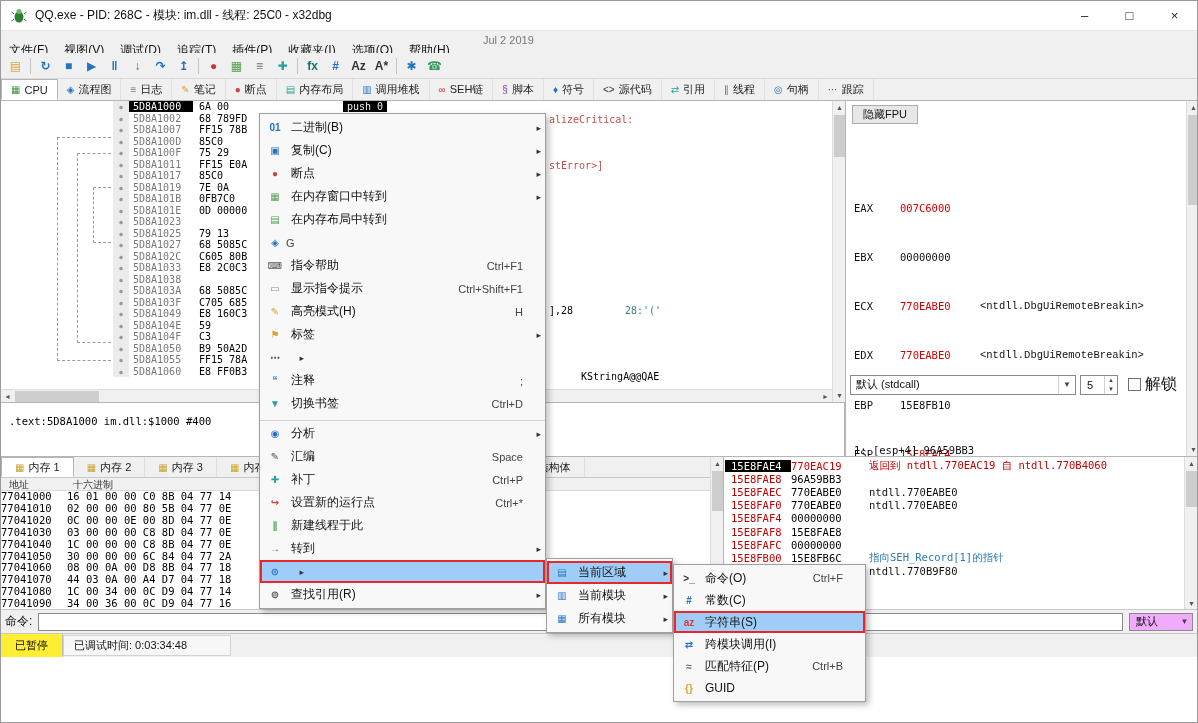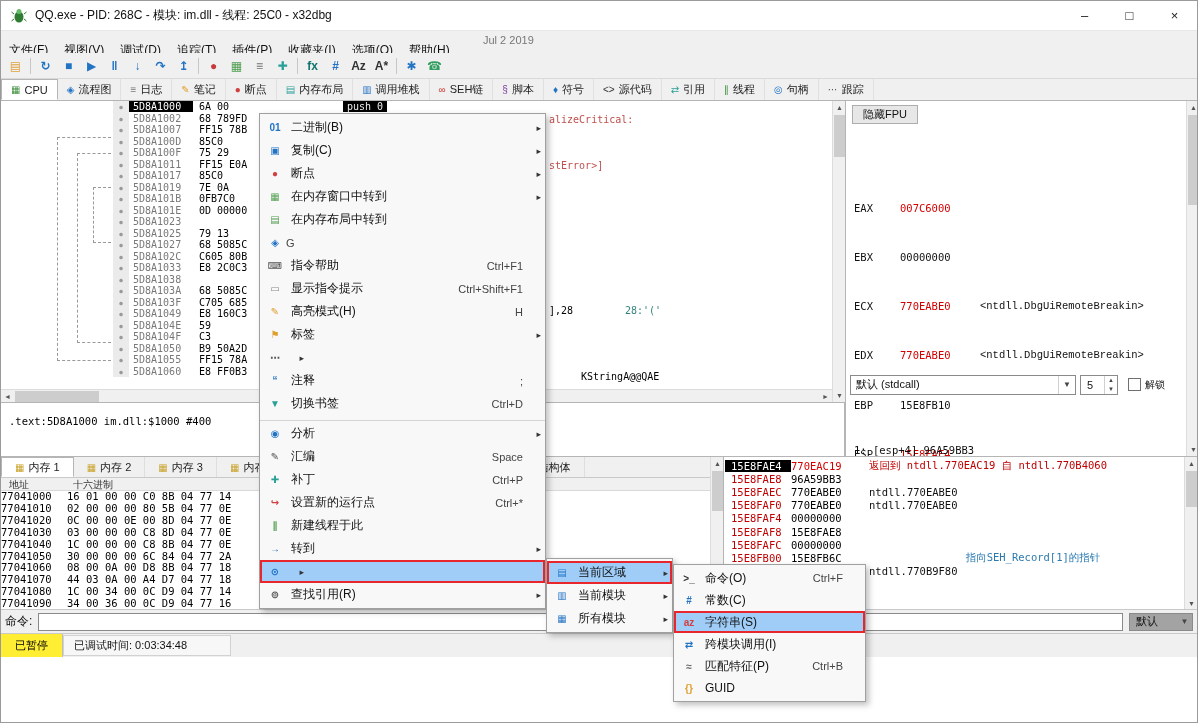--- a/index.html
+++ b/index.html
@@ -66,21 +66,21 @@
   .rname.wide { width:76px; }
   .rval { width:80px; }
   .red { color:#d40000; }
   .rcom { flex:1;font-family:Liberation Mono, monospace; }
   .callconv { position:absolute; left:4px; top:273px; right:15px; height:21px; display:flex; align-items:center; gap:4px; }
   .combo { width:226px; height:20px; border:1px solid #8a8a8a; background:#fff; display:flex; align-items:center; font-size:11px; padding-left:5px; }
   .combo .arr { margin-left:auto; width:17px; height:18px; border-left:1px solid #d0d0d0; text-align:center; font-size:8px; line-height:18px; color:#444; }
   .spin { width:38px; height:20px; border:1px solid #8a8a8a; background:#fff; display:flex; align-items:center; font-size:11px; padding-left:6px; }
   .spin .ud { margin-left:auto; width:13px; font-size:6px; line-height:9px; color:#444; text-align:center; border-left:1px solid #d0d0d0; }
   .chk { width:13px; height:13px; border:1px solid #707070; background:#fff; margin-left:6px; }
-  .chklbl { font-size:10px; }
+  .chklbl { font-size:16px; }
   .args { position:absolute; left:8px; top:299px; right:15px; font-family:"DejaVu Sans Mono",monospace; font-size:10.5px; line-height:11.3px; white-space:pre; }
   .regsb { position:absolute; right:0; top:0; width:13px; height:355px; background:#f0f0f0; border-left:1px solid #dcdcdc; }
   .regsb .thumb { position:absolute; left:1px; top:14px; width:11px; height:90px; background:#cdcdcd; }
 
   
   .bottom { position:absolute; left:0; top:455px; width:100%; height:153px; background:#fff; border-top:1px solid #b5b5b5; }
   .mempane { position:absolute; left:0; top:0; width:723px; height:153px; border-right:1px solid #b5b5b5; }
   .memtabs { height:21px; background:#f0f0f0; border-bottom:1px solid #c9c9c9; display:flex; }
   .mtab { padding:0 13px; display:flex; align-items:center; gap:4px; font-size:11px; border-right:1px solid #dedede; color:#222; }
   .mtab.active { background:#fff; border:1px solid #b5b5b5; border-bottom:1px solid #fff; }
@@ -96,29 +96,29 @@
 
   .stackpane { position:absolute; left:724px; top:0; right:0; height:153px; background:#fff; }
   .srows { padding-top:2px; font-family:"DejaVu Sans Mono",monospace; font-size:10.5px; }
   .srow { display:flex; height:13.2px; align-items:center; }
   .saddr { width:66px; padding-left:6px; color:#c00000; }
   .saddr.sel { background:#000; color:#fff; }
   .sval { width:78px; color:#000; }
   .sval.red { color:#d40000; }
   .scom { flex:1; white-space:pre; }
   .scom.red { color:#c00000; }
-  .scom.blue { color:#2a7ab0;text-align:center; }
+  .scom.blue { color:#2a7ab0; }
   .stacksb { position:absolute; right:0; top:0; width:13px; height:153px; background:#f0f0f0; border-left:1px solid #dcdcdc; }
   .stacksb .thumb { position:absolute; left:1px; top:14px; width:11px; height:36px; background:#cdcdcd; }
 
   
   .cmdrow { position:absolute; left:0; top:608px; width:100%; height:24px; background:#f0f0f0; border-top:1px solid #c9c9c9; display:flex; align-items:center; padding:0 4px; gap:6px; }
   .cmdlbl { font-size:12px; }
   .cmdinput { flex:1; height:18px; border:1px solid #8a8a8a; background:#fff; font-family:"DejaVu Sans Mono",monospace; font-size:11px; padding:0 4px; outline:none; }
-  .cmdpreset { width:64px; height:18px; border:1px solid #8a8a8a; background:#a3a3a3; display:flex; align-items:center; font-size:11px; padding-left:6px; }
+  .cmdpreset { width:64px; height:18px; border:1px solid #8a8a8a; background:#f0abfc; display:flex; align-items:center; font-size:11px; padding-left:6px; }
   .cmdpreset .arr { margin-left:auto; width:15px; text-align:center; font-size:8px; color:#444; }
 
   .statusbar { position:absolute; left:0; top:632px; width:100%; height:24px; background:#f0f0f0; border-top:1px solid #c9c9c9; display:flex; align-items:stretch; font-size:11px; }
   .sbadge { width:62px; background:#ffee33; color:#000; display:flex; align-items:center; justify-content:center; border-right:1px solid #bdbdbd; }
   .sbmsg { flex:1; margin:1px 2px; border:1px solid #d2d2d2; background:#f7f7f7; display:flex; align-items:center; padding-left:8px; }
   .sbtime { width:168px; margin:1px 2px 1px 0; border:1px solid #d2d2d2; background:#f7f7f7; display:flex; align-items:center; padding-left:10px; }
   .below { position:absolute; left:0; top:656px; width:100%; height:67px; background:#fff; }
 
   
   .menu { position:absolute; background:#f8f8f8; border:1px solid #a0a0a0; box-shadow:3px 3px 6px rgba(0,0,0,.25); padding:2px 0; z-index:40; }

